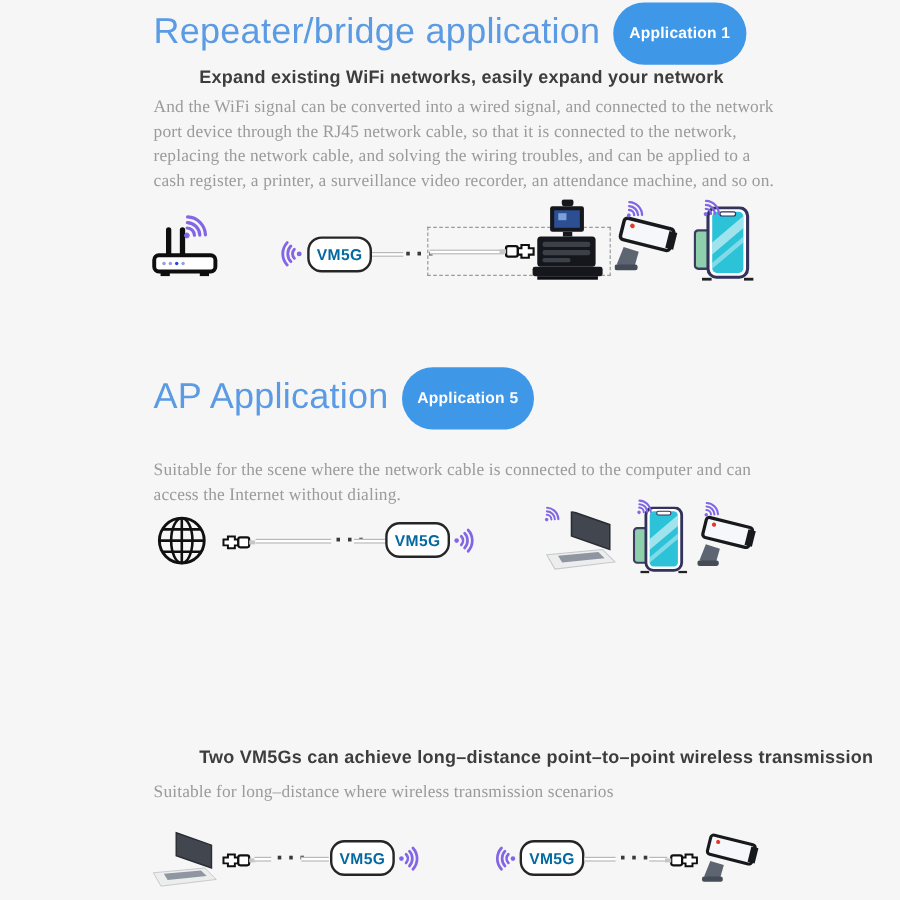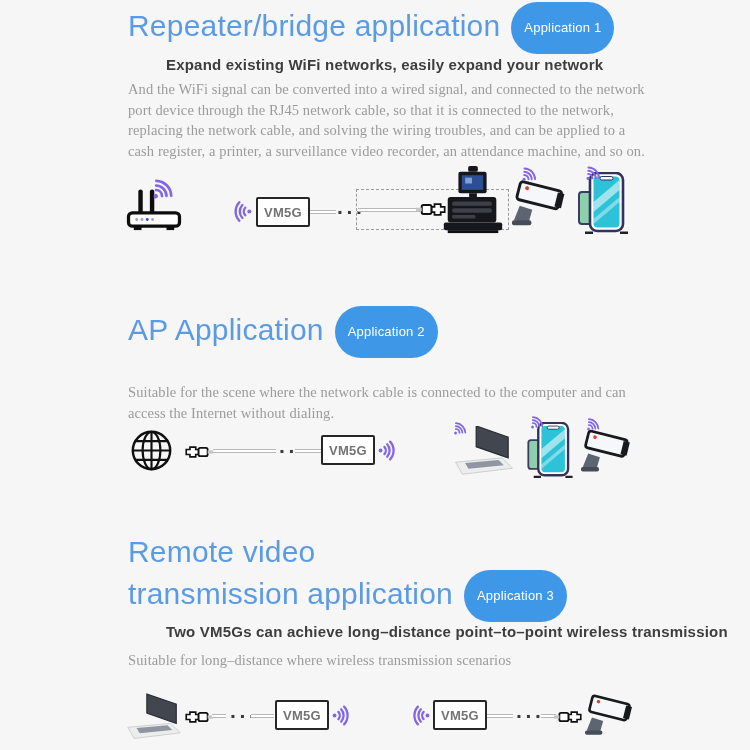--- a/index.html
+++ b/index.html
@@ -6,34 +6,34 @@
     --accent:#5B9BE4; --badge:#3F97E8; --sub:#3d3d3d; --body:#9b9b9b;
     --wifi:#8266E6; --bg:#f6f6f6; --ink:#101010;
   }
   *{box-sizing:border-box;margin:0;padding:0;}
   html,body{background:var(--bg);}
   body{font-family:"Liberation Sans", sans-serif;}
   .page{position:relative;width:750px;height:750px;background:var(--bg);overflow:hidden;}
 
   h1{position:absolute;left:128px;font-size:30px;font-weight:400;color:var(--accent);
      letter-spacing:.2px;line-height:36px;}
-  .badge{display:inline-block;background:var(--badge);color:#fff;font-size:13px;font-weight:400;
+  .badge{display:inline-block;background:var(--badge);color:#fff;font-size:13px;font-weight:700;
      letter-spacing:.2px;border-radius:999px;padding:18px 13px;margin-left:11px;vertical-align:4px;line-height:16px;}
   .sub{position:absolute;left:128px;font-size:15px;font-weight:700;color:var(--sub);letter-spacing:.2px;margin-left:38px;}
   .bodytext{position:absolute;left:128px;font-size:14.5px;color:var(--body);line-height:20.5px;letter-spacing:.1px;font-family:Liberation Serif, serif;}
 
   #t1{top:2px}   #st1{top:56px}  #b1{top:79px;width:522px}   #row1{top:172px;height:70px}
   #t2{top:306px} #st2{top:359px} #b2{top:382px;width:534px}  #row2{top:418px;height:62px}
   #t3{top:534px} #st3{top:623px} #b3{top:650px;width:534px}  #row3{top:688px;height:62px}
 
   .row{position:absolute;left:0;width:750px;}
   .abs{position:absolute;}
   .vm5g{position:absolute;display:flex;align-items:center;justify-content:center;
-        width:54px;height:30px;background:#fff;border:2px solid #262626;border-radius:2px;
-        font-size:13px;font-weight:700;color:#737373;letter-spacing:.3px;}
+        width:54px;height:30px;background:#fff;border:2px solid #262626;border-radius:12px;
+        font-size:13px;font-weight:700;color:#0369a1;letter-spacing:.3px;}
   .cable{position:absolute;height:4px;background:#fff;border-top:1.5px solid #b8b8b8;border-bottom:1.5px solid #b8b8b8;}
   .dots{position:absolute;font-size:21px;font-weight:700;color:#3a3a3a;letter-spacing:2.5px;line-height:21px;}
   .dashedbox{position:absolute;border:1.5px dashed #9a9a9a;}
   .wifi{color:var(--wifi);}
   .rot45{transform:rotate(-45deg);}
   .flip{transform:scaleX(-1);}
 </style>
 </head>
 <body>
 
@@ -143,21 +143,21 @@
         <use href="#i-wifi"></use>
       </svg>
     <svg class="abs" style="left:578px;top:0px;width:50px;height:62px">
         <use href="#i-phone"></use>
       </svg>
     <svg class="abs wifi rot45" style="left:584px;top:-8px;width:17px;height:20px">
         <use href="#i-wifi"></use>
       </svg>
   </div>
 
-  <h1 id="t2"><span>AP Application</span><span class="badge">Application 2</span></h1>
+  <h1 id="t2"><span>AP Application</span><span class="badge">Application 5</span></h1>
   <div class="bodytext" id="b2">Suitable for the scene where the network cable is connected to the computer and can access the Internet without dialing.</div>
 
   <div class="row" id="row2">
     <svg class="abs" style="left:130px;top:11px;width:43px;height:43px">
         <use href="#i-globe"></use>
       </svg>
     <svg class="abs" style="left:185px;top:26px;width:28px;height:16px">
         <use href="#i-rj45"></use>
       </svg>
     <div class="cable" style="left:213px;top:31px;width:63px"></div>
@@ -180,21 +180,20 @@
         <use href="#i-wifi"></use>
       </svg>
     <svg class="abs" style="left:581px;top:6px;width:54px;height:52px">
         <use href="#i-camera"></use>
       </svg>
     <svg class="abs wifi rot45" style="left:585px;top:-2px;width:15px;height:18px">
         <use href="#i-wifi"></use>
       </svg>
   </div>
 
-  <h1 id="t3"><span>Remote video</span><br><span>transmission application</span><span class="badge">Application 3</span></h1>
   <div class="sub" id="st3">Two VM5Gs can achieve long–distance point–to–point wireless transmission</div>
   <div class="bodytext" id="b3">Suitable for long–distance where wireless transmission scenarios</div>
 
   <div class="row" id="row3">
     <svg class="abs" style="left:127px;top:2px;width:54px;height:54px">
         <use href="#i-laptop"></use>
       </svg>
     <svg class="abs" style="left:185px;top:21px;width:28px;height:16px">
         <use href="#i-rj45"></use>
       </svg>

